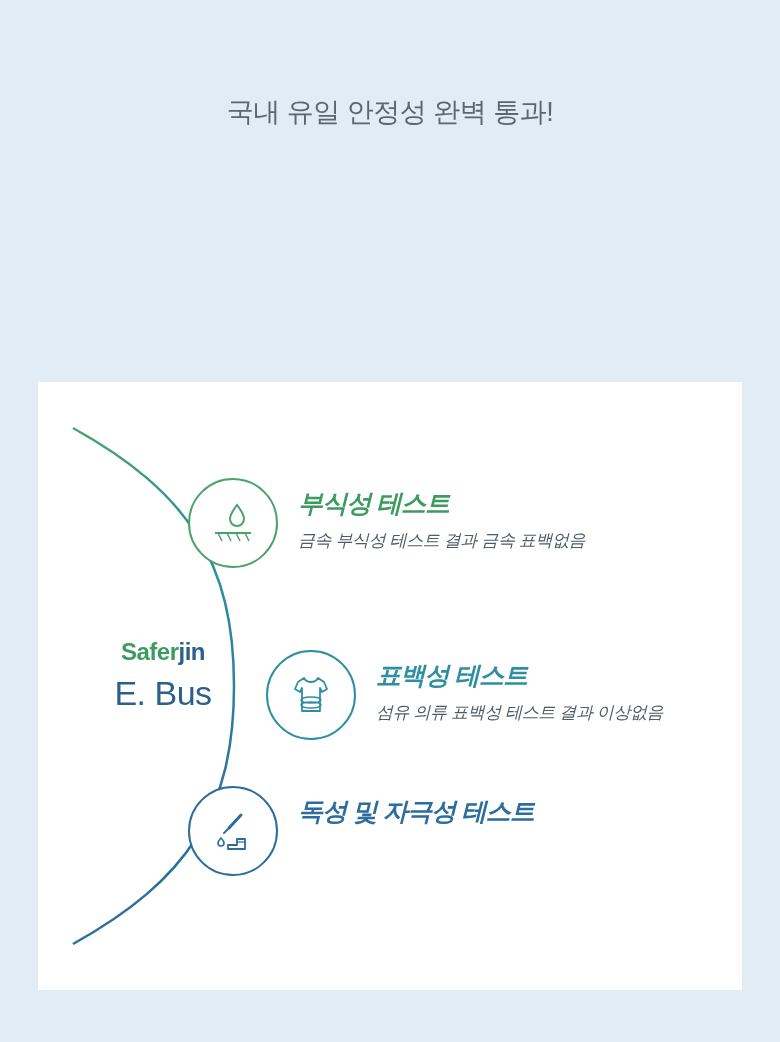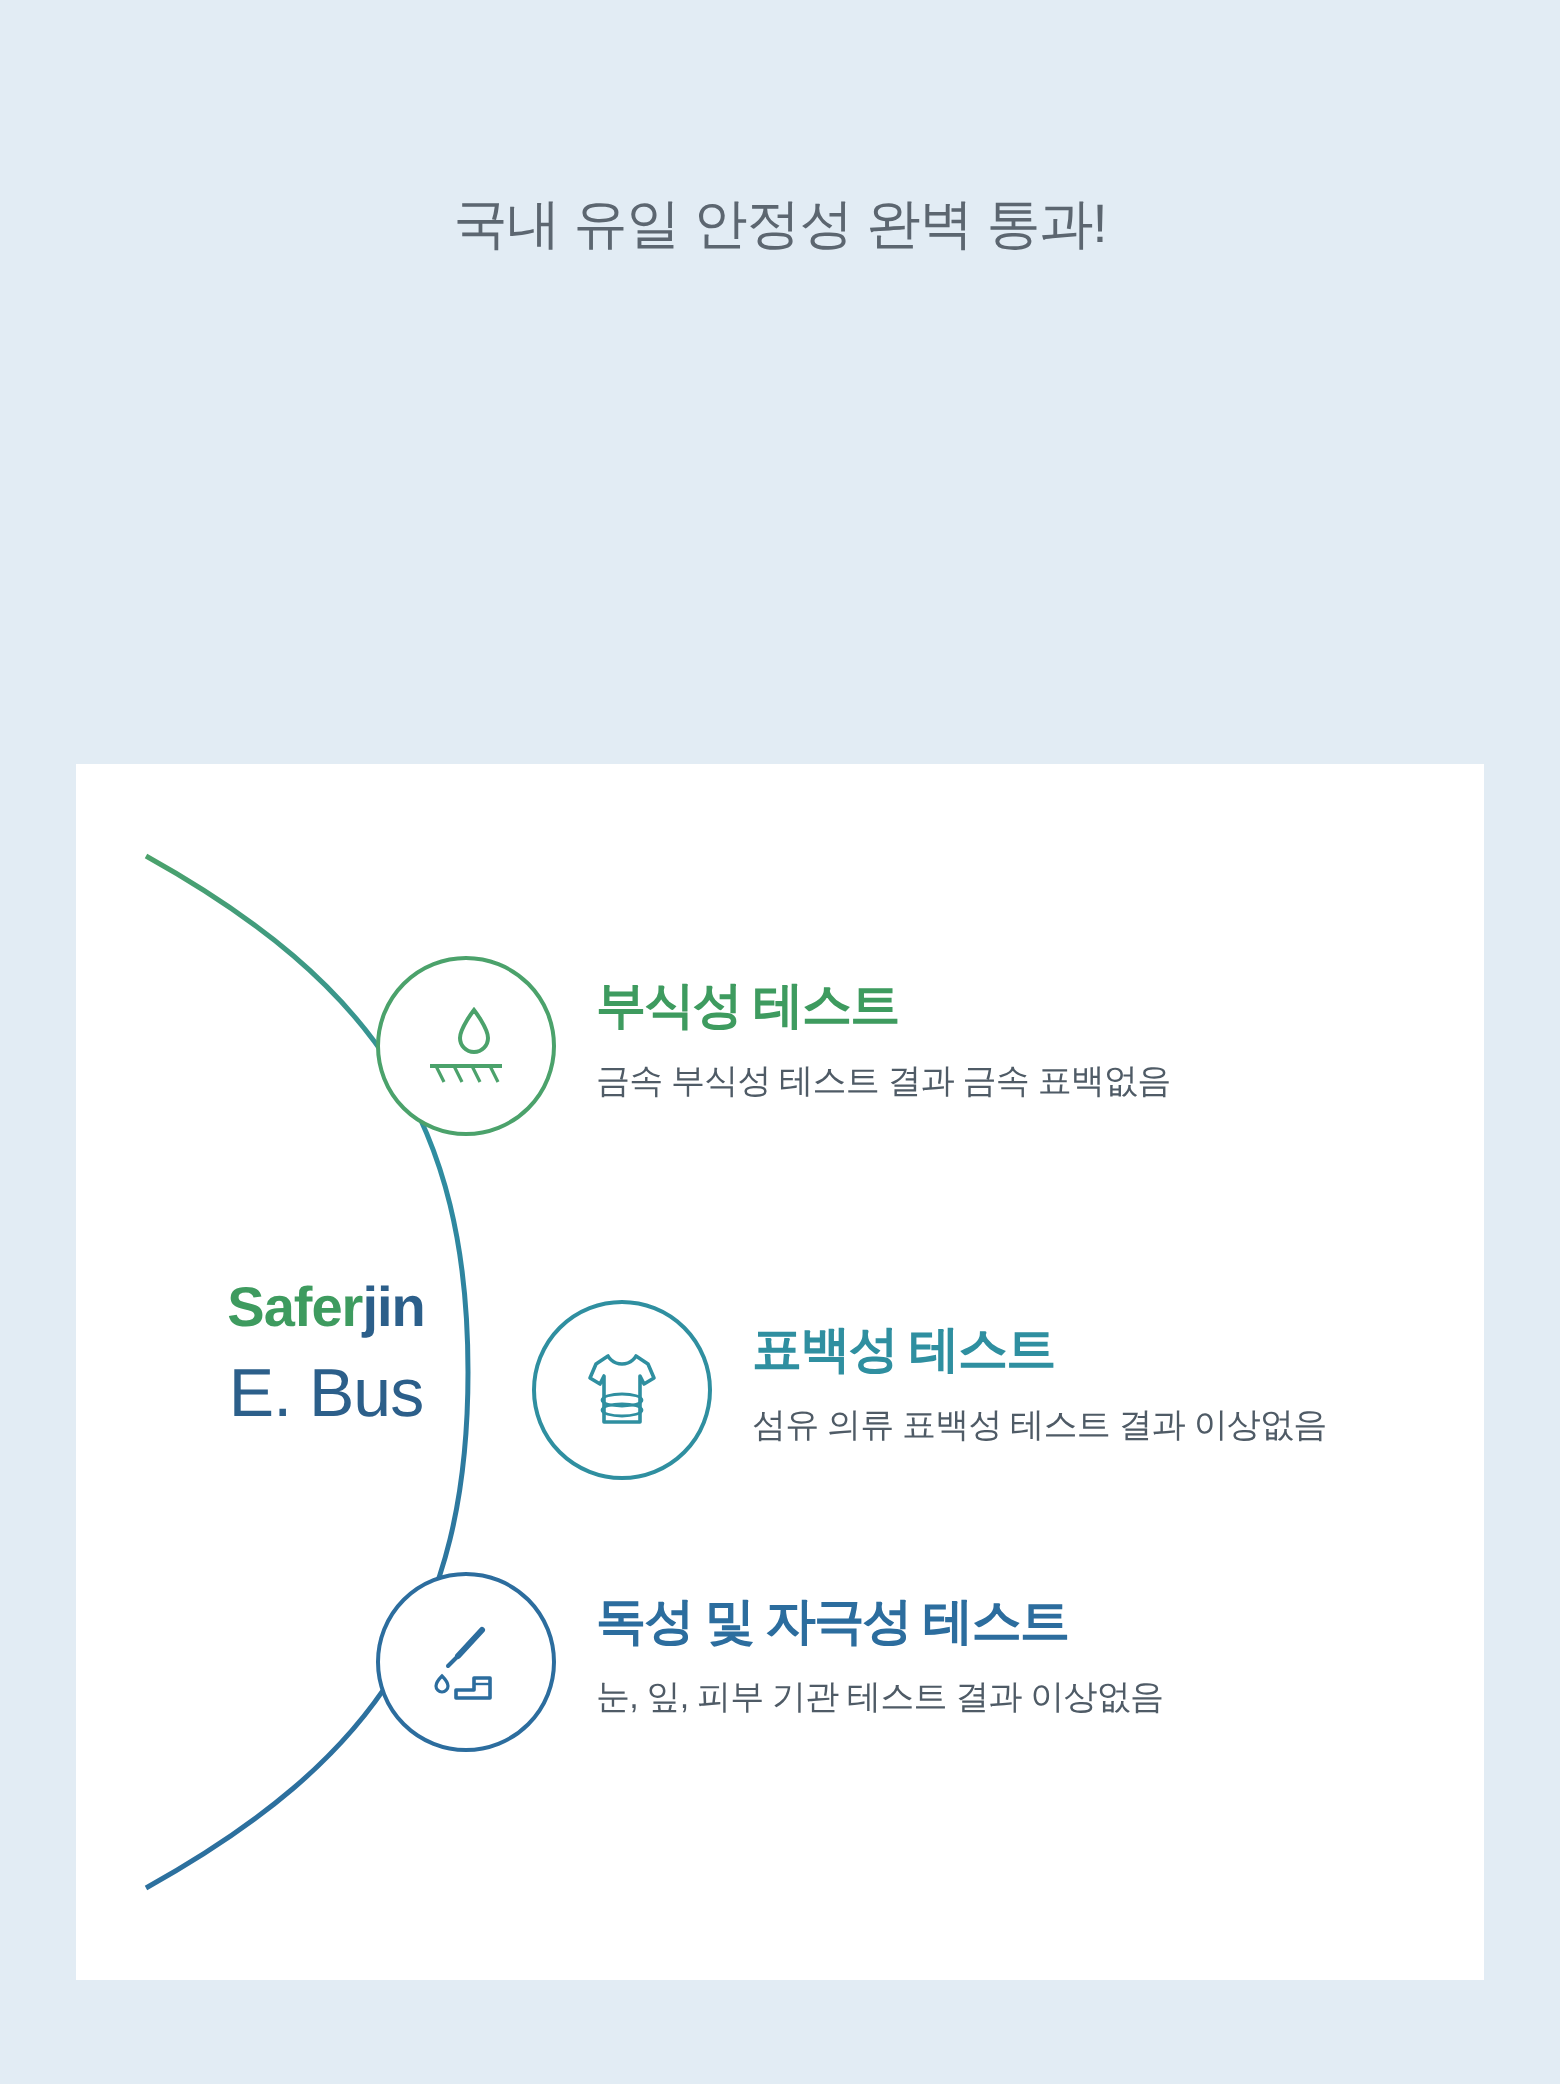--- a/index.html
+++ b/index.html
@@ -70,39 +70,40 @@
   
   .brand {
     position: absolute;
     left: 40px;
     top: 258px;
     width: 170px;
     text-align: center;
     line-height: 1;
   }
   .brand-top {
-    font-size: 28px;
+    font-size: 24px;
     font-weight: bold;
     letter-spacing: -0.5px;
   }
   .brand-top .safer { color: #3e9b5f; }
   .brand-top .jin { color: #2c5f8a; }
   .brand-bottom {
     margin-top: 12px;
     font-size: 34px;
     font-weight: normal;
     color: #2c5f8a;
     letter-spacing: -0.5px;
   }
 
   
   .item {
     position: absolute;
     display: flex;
     align-items: flex-start;
+    font-style: italic;
   }
   .item-1 { left: 150px; top: 96px; }
   .item-2 { left: 196px; top: 268px; margin-left: 32px; }
   .item-3 { left: 150px; top: 404px; }
 
   .circle {
     width: 90px;
     height: 90px;
     border-radius: 50%;
     background: #ffffff;
@@ -204,18 +205,17 @@
         <svg width="52" height="52" viewBox="0 0 52 52">
           <line x1="34" y1="10" x2="22" y2="23" stroke="#2c6d9e" stroke-width="3" stroke-linecap="round"></line>
           <line x1="21" y1="24" x2="17" y2="28" stroke="#2c6d9e" stroke-width="2" stroke-linecap="round"></line>
           <path d="M14 33 C14 33, 11 36, 11 38 a3 3 0 0 0 6 0 C17 36, 14 33, 14 33 Z" fill="none" stroke="#2c6d9e" stroke-width="1.6"></path>
           <path d="M21 40 L30 40 L30 34 L38 34 L38 44 L21 44 Z" fill="none" stroke="#2c6d9e" stroke-width="1.8" stroke-linejoin="round"></path>
           <line x1="30" y1="37" x2="38" y2="37" stroke="#2c6d9e" stroke-width="1.2"></line>
         </svg>
       </div>
       <div class="item-text">
         <div class="item-title t-blue">독성 및 자극성 테스트</div>
-        <div class="item-desc">눈, 잎, 피부 기관 테스트 결과 이상없음</div>
       </div>
     </div>
 
   </div>
 </div>
 
 </body></html>

